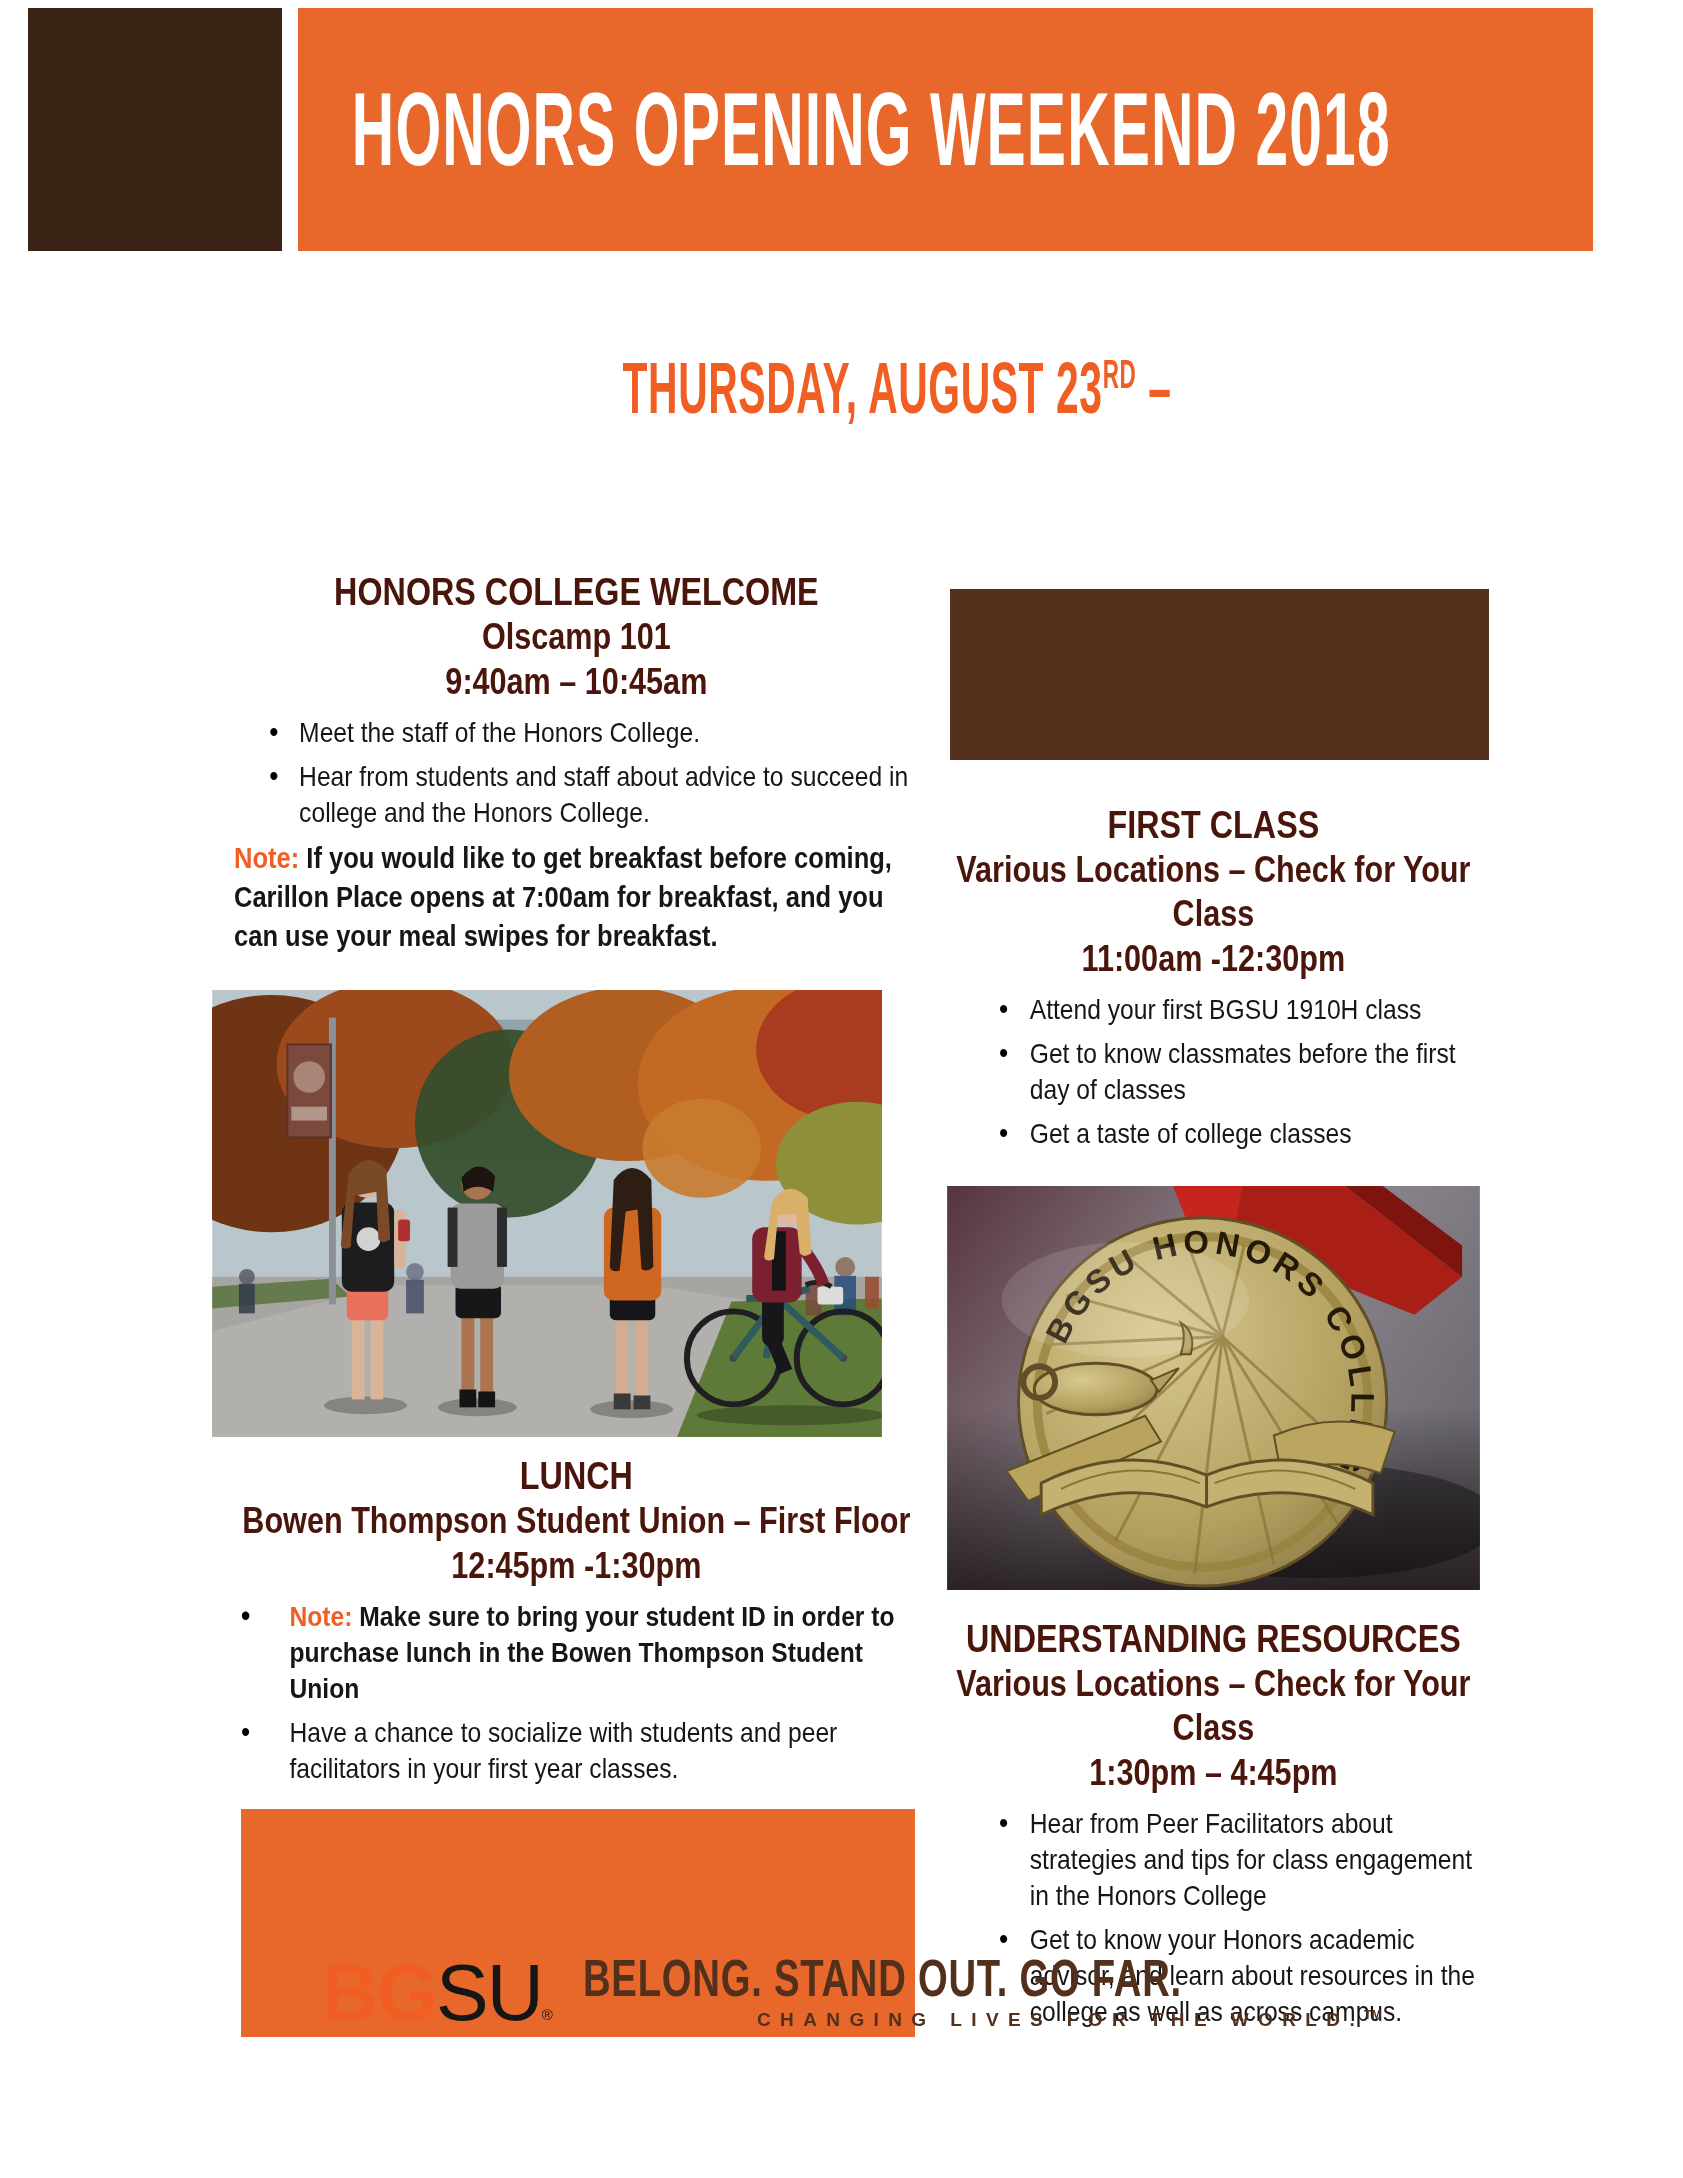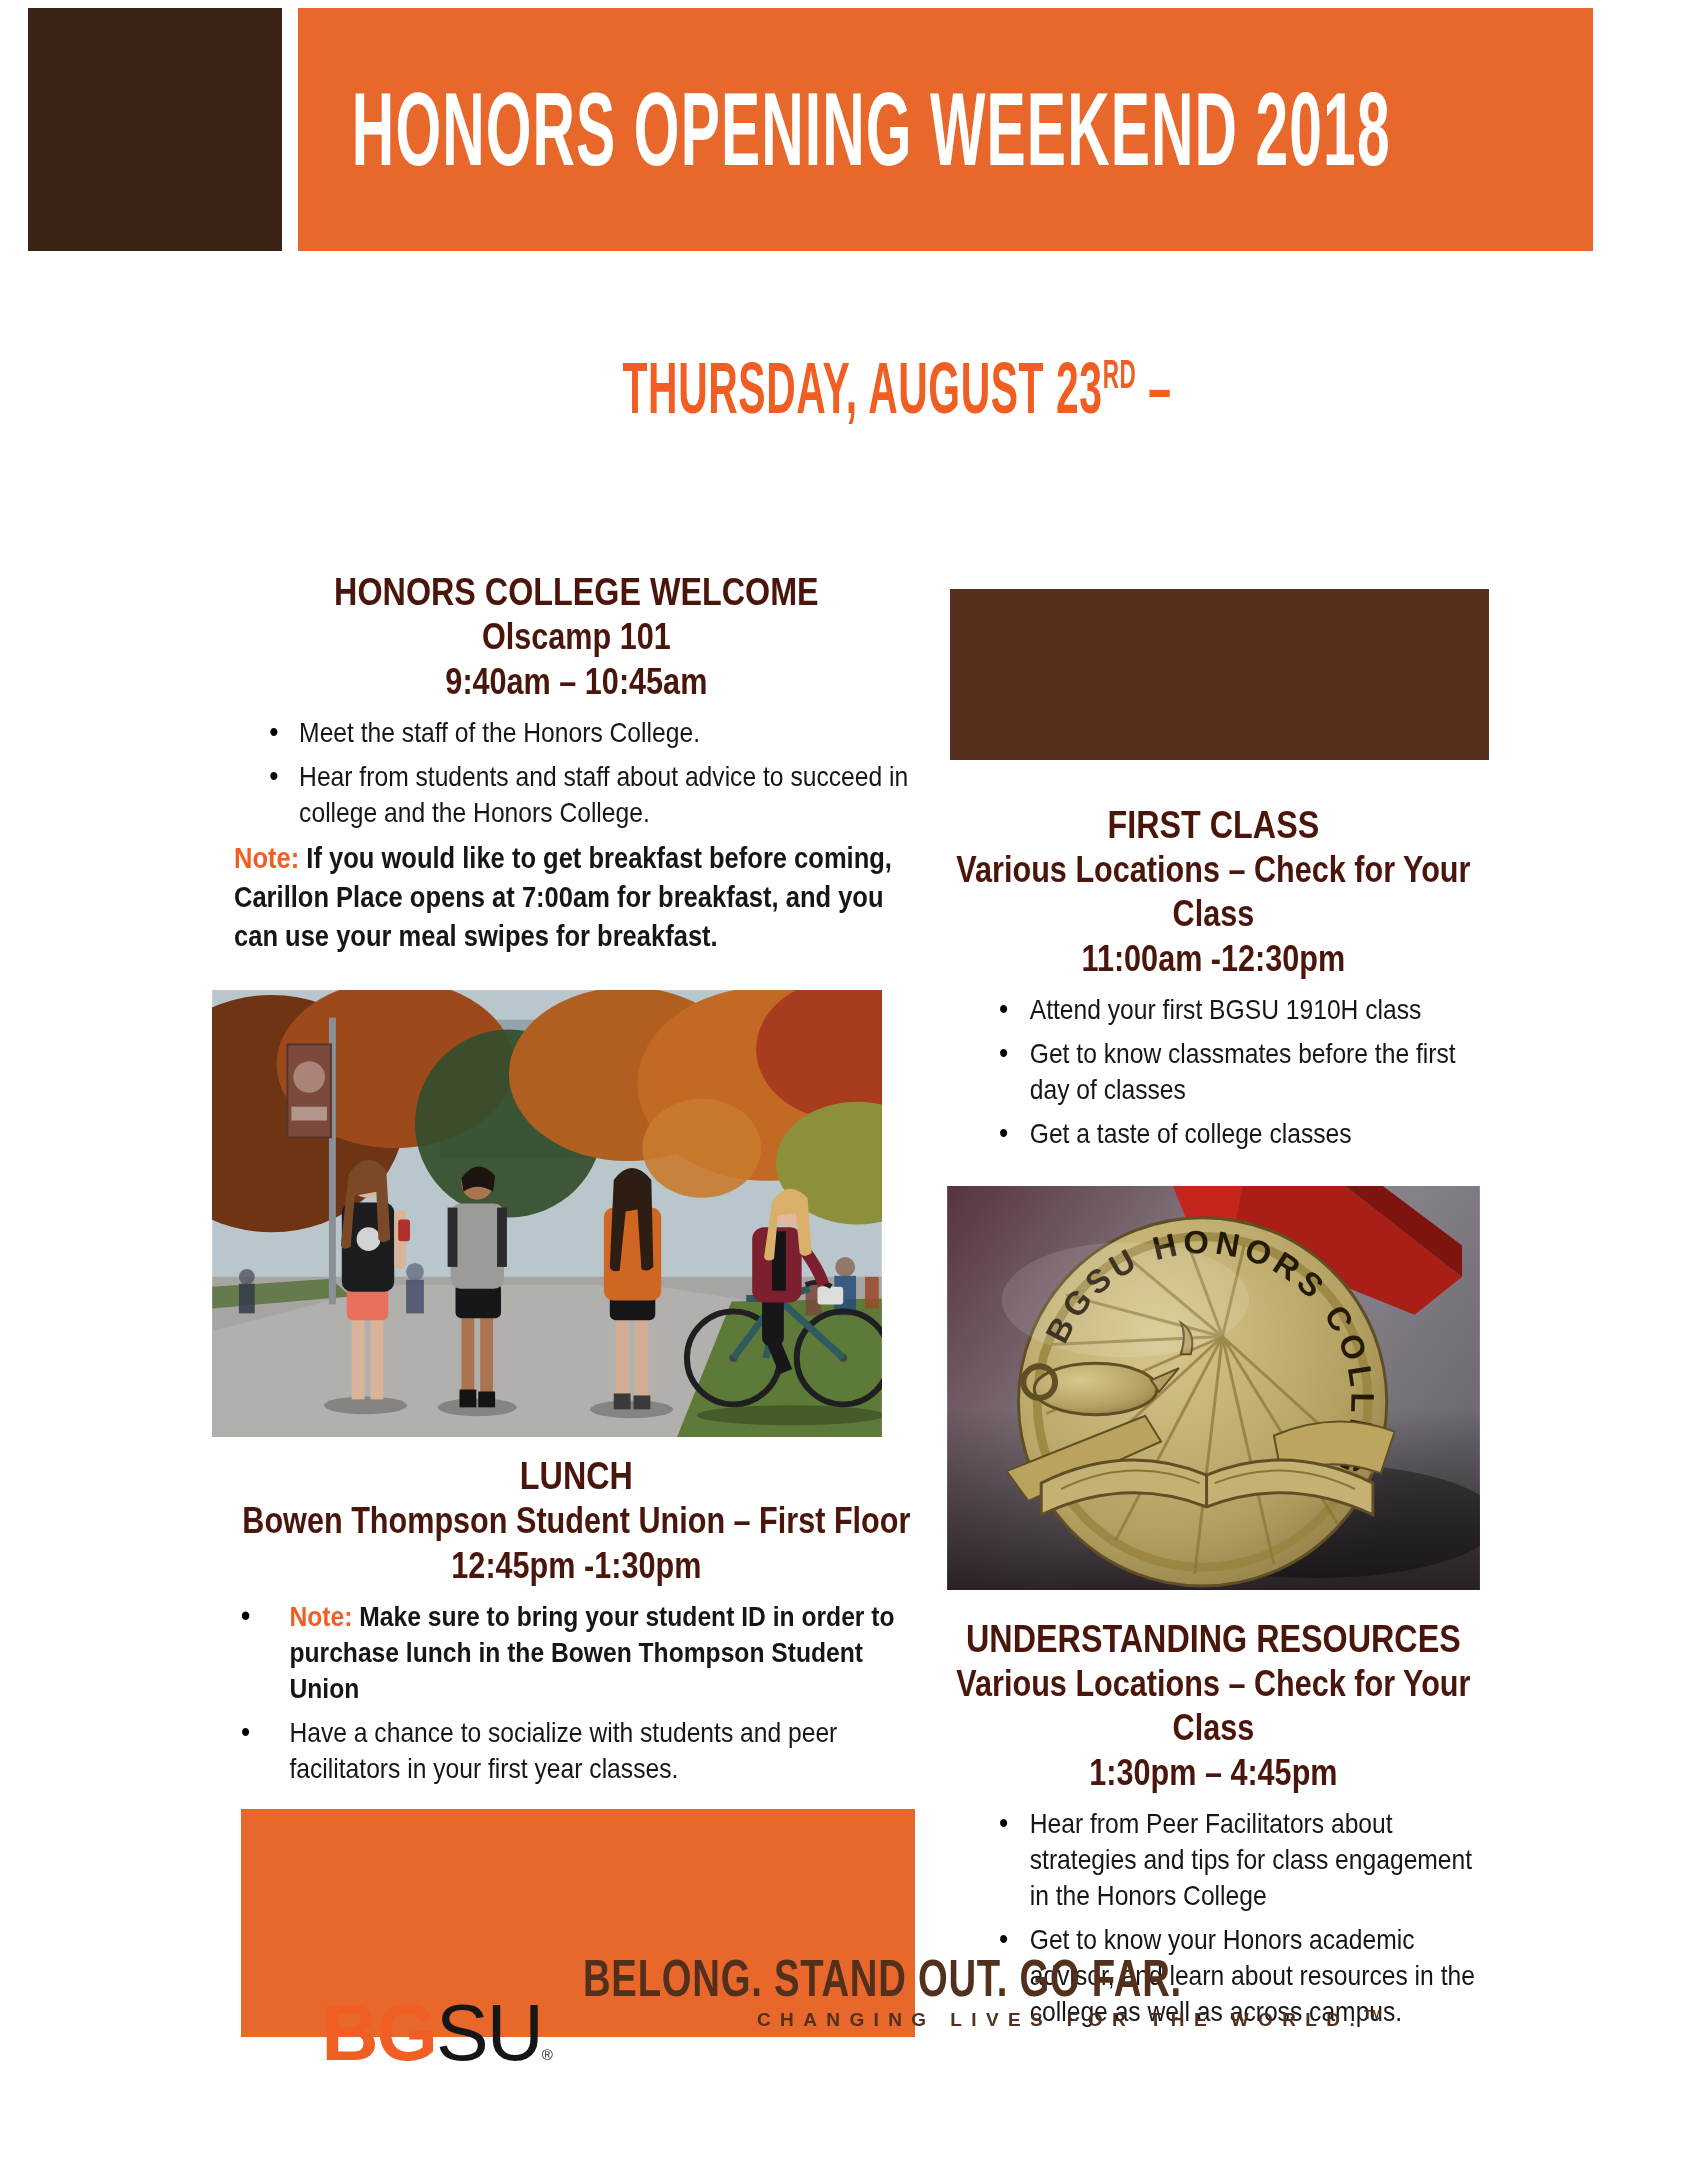--- a/index.html
+++ b/index.html
@@ -63,21 +63,21 @@
   .photo { display:block; margin-top:34px; }
   .photo-campus { margin-left:-22px; }
   .orange-box { margin-top:22px; margin-left:7px; width:674px; height:228px; background:var(--orange); }
   .brown-box { margin-left:3px; width:539px; height:171px; background:var(--brownBox); }
   .head-gap { margin-top:34px; }
 
   
   .footer-row { position:absolute; left:0; right:0; top:1952px;
                 display:flex; justify-content:center; align-items:flex-start; gap:30px;
                 transform:translateX(10px); }
-  .logo { white-space:nowrap; font-size:79px; line-height:81px; letter-spacing:-2px;margin-top:40px; }
+  .logo { white-space:nowrap; font-size:79px; line-height:81px; letter-spacing:-2px; }
   .logo .bg { color:var(--orangeText); font-weight:700; }
   .logo .su { color:#161616; font-weight:400; }
   .logo .reg { font-size:15px; color:#161616; letter-spacing:0; vertical-align:baseline; }
   .tag-col { padding-top:2px;text-align:right; }
   .tag1 { color:var(--footerBrown); font-weight:700; font-size:51px; line-height:50px; white-space:nowrap;
           display:inline-block; transform:scaleX(0.75); transform-origin:0 0; letter-spacing:1px; }
   .tag2 { margin-top:4px; color:var(--footerBrown); font-weight:700; font-size:19px; letter-spacing:9.4px; white-space:nowrap; }
   .tag2 sup { font-size:12px; letter-spacing:0; }
   .footer-univ { position:absolute; left:0; right:0; top:2061px; text-align:center;
                  color:var(--footerBrown); font-weight:700; font-size:30px; letter-spacing:14px; white-space:nowrap; }

